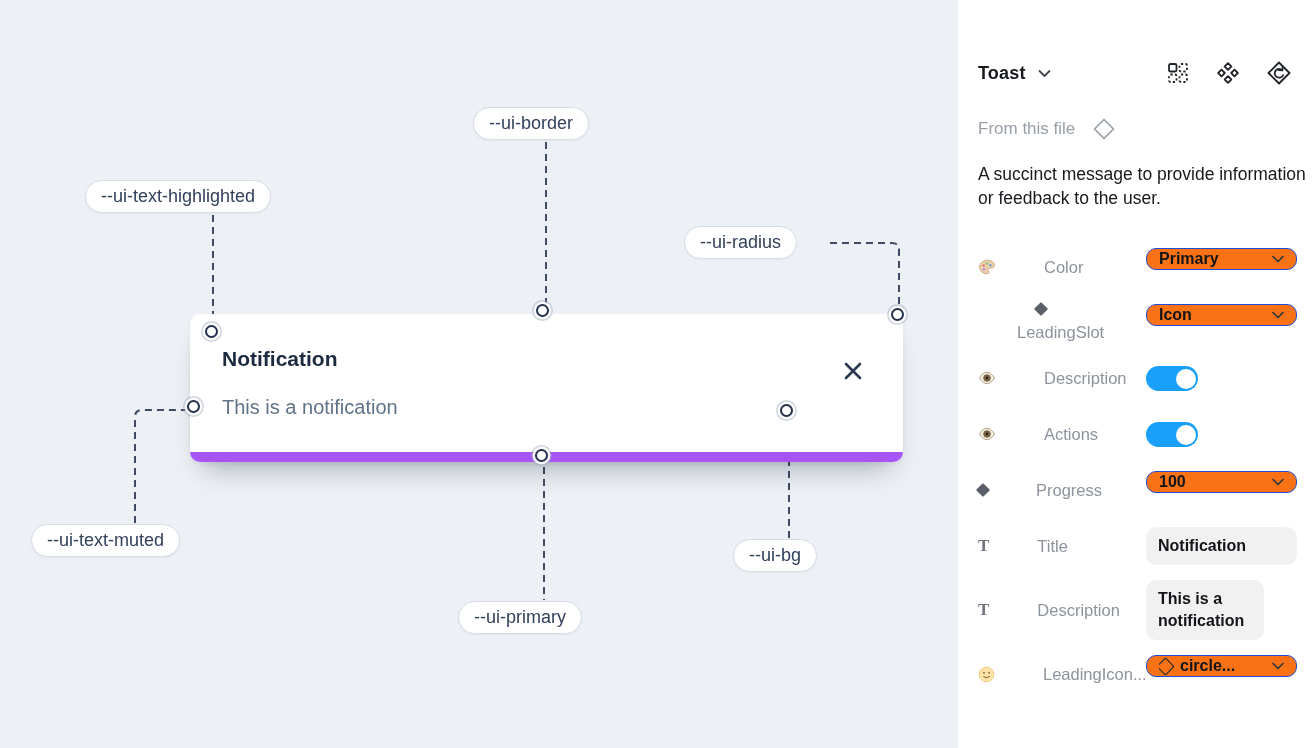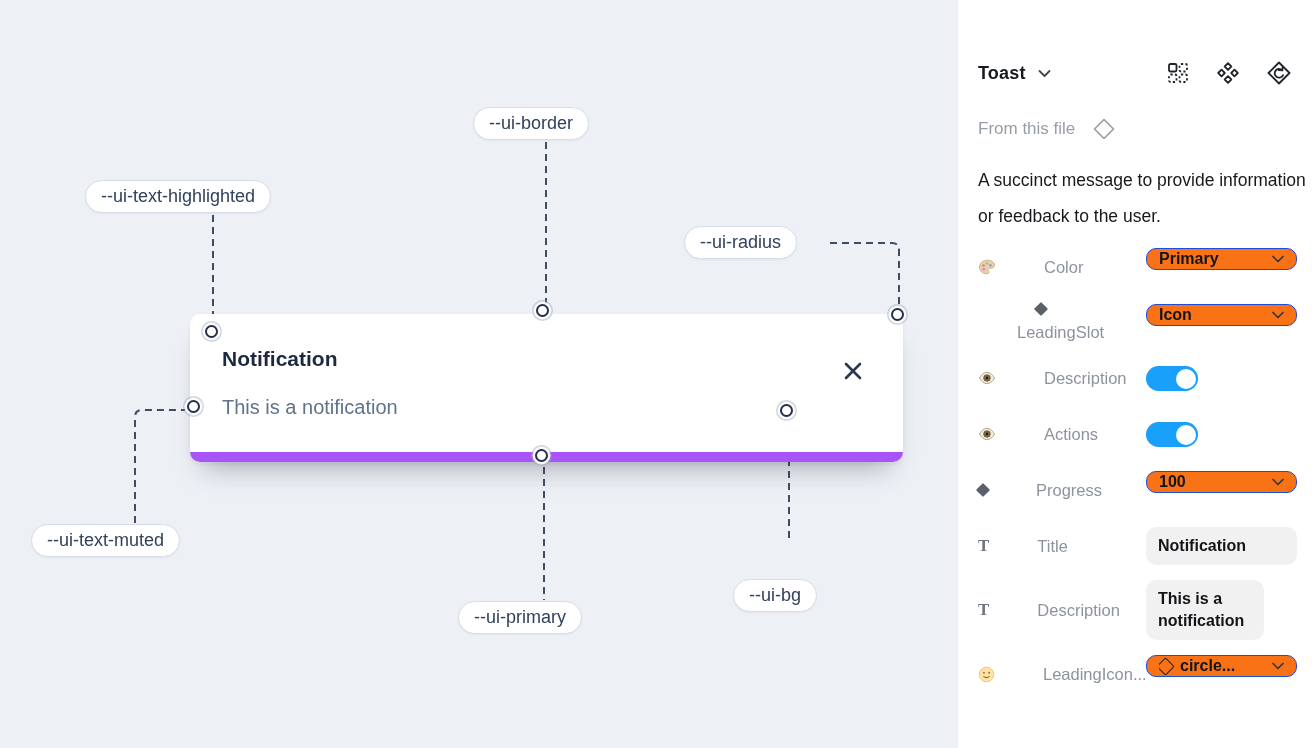--- a/index.html
+++ b/index.html
@@ -36,21 +36,21 @@
   .panel { position:absolute; left:958px; top:0; width:354px; height:748px; background:#ffffff; }
   .panel-header { position:absolute; left:20px; top:58px; width:314px; height:30px; display:flex; align-items:center; }
   .panel-title { font-size:18px; font-weight:700; color:#16191e; letter-spacing:.2px; }
   .title-chevron { margin-left:12px; display:inline-flex; }
   .header-icons { margin-left:auto; display:flex; gap:26px; align-items:center; }
   .hicon { display:inline-flex; cursor:pointer; }
 
   .source-row { position:absolute; left:20px; top:116px; display:flex; align-items:center; gap:16px; }
   .source-label { font-size:17px; color:#989ea8; }
 
-  .panel-desc { position:absolute; left:20px; top:162px; width:332px; font-size:17.5px; line-height:36px; color:#17191d; }
+  .panel-desc { position:absolute; left:20px; top:162px; width:332px; font-size:17.5px; line-height:24px; color:#17191d; }
 
   .prop-label { position:absolute; left:20px; display:flex; align-items:center; gap:9px; height:38px; }
   .prop-label span.txt { font-size:16.5px; color:#8d939d; white-space:nowrap;margin-left:39px; }
   .diamond-bullet { width:10px; height:10px; background:#5b6068; transform:rotate(45deg); border-radius:1px; flex:none; }
   .t-glyph { font-family:"Liberation Serif", serif; font-weight:700; font-size:17px; color:#70767e; }
 
   .control { position:absolute; left:188px; width:151px; }
   .dropdown {
     height:22px; background:#f97316; border:1px solid #1d4ed8; border-radius:10px;
     display:flex; align-items:center; padding:0 12px; cursor:pointer;
@@ -100,21 +100,21 @@
     <div class="node" style="left:891px; top:308px;"></div>
     <div class="node" style="left:187px; top:400px;"></div>
     <div class="node" style="left:780px; top:404px;"></div>
     <div class="node" style="left:535px; top:449px;"></div>
 
     <div class="pill" style="left:473px; top:107px;">--ui-border</div>
     <div class="pill" style="left:85px;  top:180px;">--ui-text-highlighted</div>
     <div class="pill" style="left:684px; top:226px;">--ui-radius</div>
     <div class="pill" style="left:31px;  top:524px;">--ui-text-muted</div>
     <div class="pill" style="left:458px; top:601px;">--ui-primary</div>
-    <div class="pill" style="left:733px; top:539px;margin-top:40px;">--ui-bg</div>
+    <div class="pill" style="left:733px; top:539px;">--ui-bg</div>
   </div>
 
   <div class="panel">
 
     <div class="panel-header">
       <span class="panel-title">Toast</span>
       <span class="title-chevron">
         <svg width="13" height="9" viewBox="0 0 13 9">
             <path d="M1.5 2 L6.5 7 L11.5 2" fill="none" stroke="#43474d" stroke-width="1.8" stroke-linecap="round" stroke-linejoin="round"></path>
           </svg>

